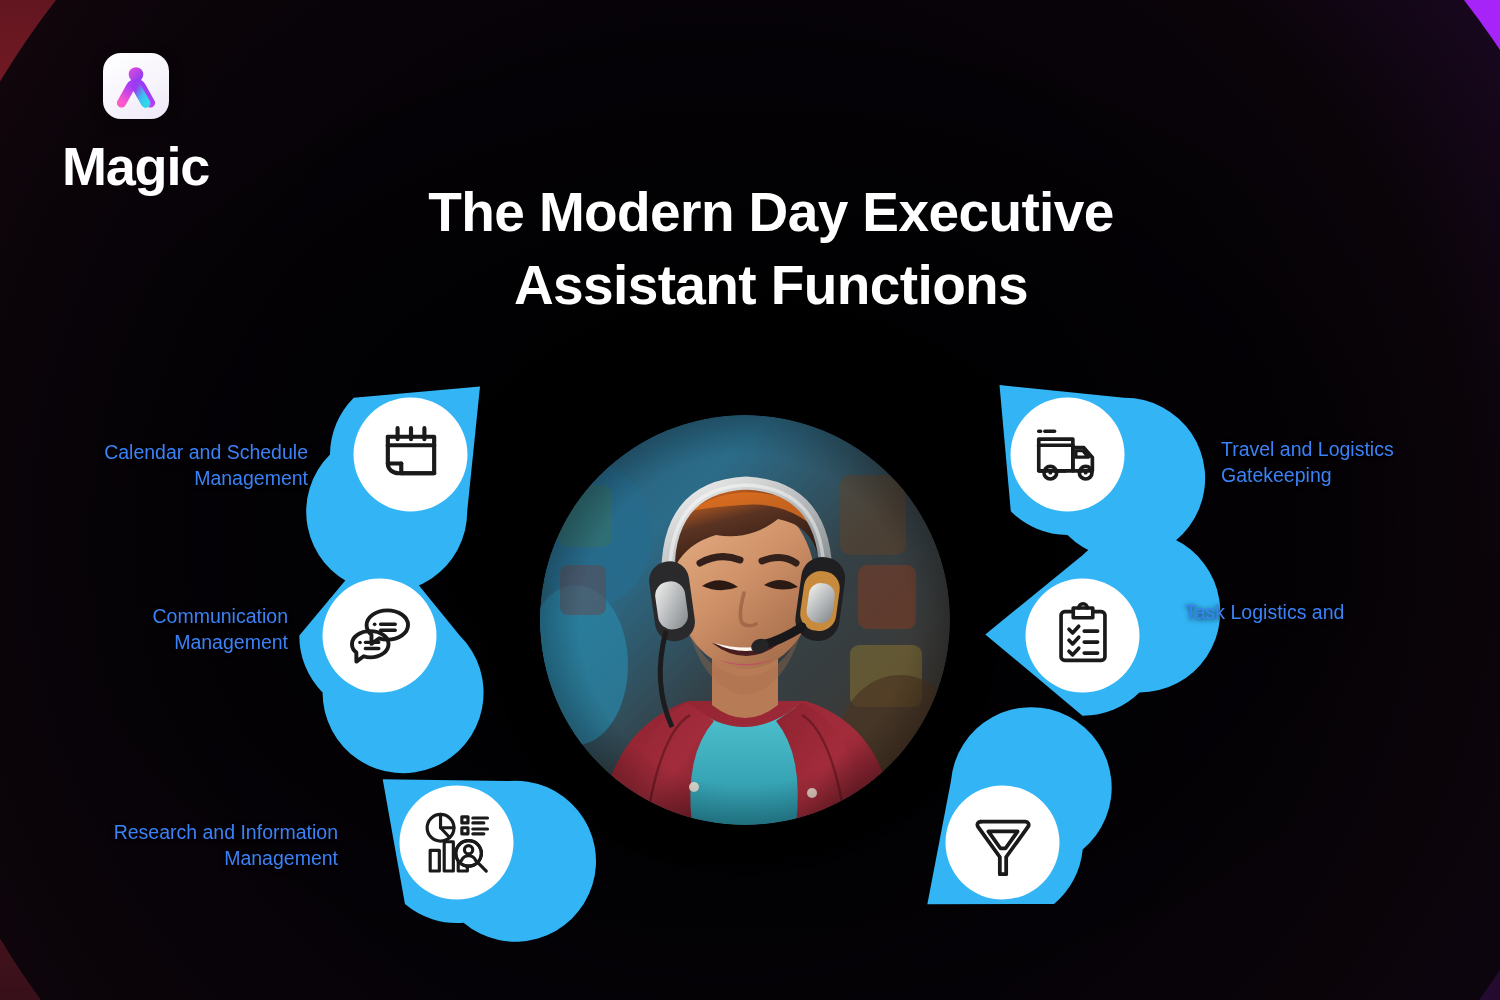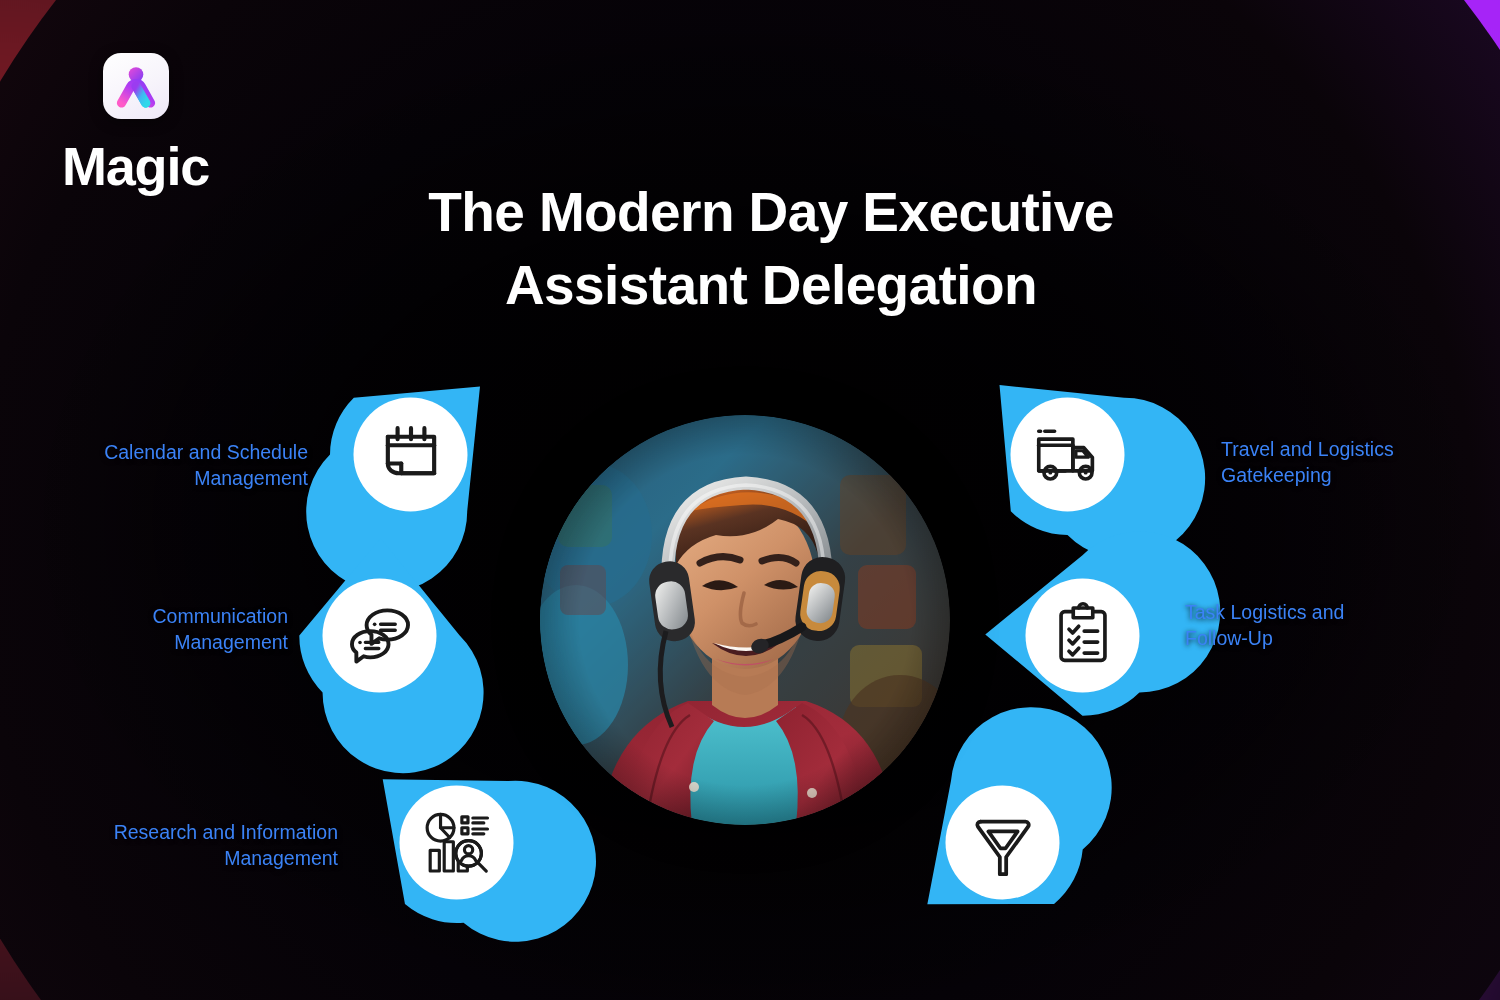--- a/index.html
+++ b/index.html
@@ -147,21 +147,21 @@
         <path d="M8.5 40 L17.6 23.8 a6.2 6.2 0 0 1 10.8 0 L37.5 40" fill="none" stroke="url(#gLeft)" stroke-width="9.2" stroke-linecap="round" stroke-linejoin="round"></path>
         <path d="M23 23.2 L32.6 40" fill="none" stroke="url(#gRight)" stroke-width="9.2" stroke-linecap="round"></path>
         <path d="M23.6 24 L32.8 40.2" fill="none" stroke="url(#gRight)" stroke-width="9" stroke-linecap="round"></path>
       </svg>
     </div>
     <div class="brand-name">Magic</div>
   </div>
 
   <h1 class="headline">
     <span class="l1">The Modern Day Executive</span>
-    <span class="l2">Assistant Delegation</span>
+    <span class="l2">Assistant Functions</span>
   </h1>
 
   <div class="node" style="left:328px; top:372px;">
     <svg class="pin-svg" viewBox="0 0 165 165">
       <path d="M82.5 2 A80.5 80.5 0 1 0 25.8 139.2 L150.5 152 L139.2 25.8 A80.3 80.3 0 0 0 82.5 2 Z" fill="#33B5F5" transform="rotate(-90 82.5 82.5)"></path>
       <circle cx="82.5" cy="82.5" r="57" fill="#ffffff"></circle>
     </svg>
     <div class="pin-icon">
       <svg viewBox="0 0 64 64" fill="none" stroke="#1a1a1a" stroke-width="3.4" stroke-linecap="round" stroke-linejoin="round">
         <path d="M13 17h38v30H24"></path>
@@ -267,21 +267,20 @@
         <path d="M28.5 9a3.5 3.5 0 0 1 7 0"></path>
         <path d="M20.5 26.5l3 3 5-5.5"></path>
         <path d="M20.5 35.5l3 3 5-5.5"></path>
         <path d="M20.5 44.5l3 3 5-5.5"></path>
         <path d="M33 28h11M33 37h11M33 46h11"></path>
       </svg>
     </div>
   </div>
   <div class="label right" style="left:1185px; top:600px;">
     <div>Task Logistics and</div>
-    <div>Follow-Up</div>
   </div>
 
   <div class="node" style="left:920px; top:760px;">
     <svg class="pin-svg" viewBox="0 0 165 165">
       <path d="M82.5 2 A80.5 80.5 0 1 0 25.8 139.2 L150.5 152 L139.2 25.8 A80.3 80.3 0 0 0 82.5 2 Z" fill="#33B5F5" transform="rotate(95 82.5 82.5)"></path>
       <circle cx="82.5" cy="82.5" r="57" fill="#ffffff"></circle>
     </svg>
     <div class="pin-icon">
       <svg viewBox="0 0 64 64" fill="none" stroke="#1a1a1a" stroke-width="3.1" stroke-linecap="round" stroke-linejoin="round">
         <path d="M13.5 14.5h37a2.6 2.6 0 0 1 2.1 4.1L34.6 43.5v14"></path>

